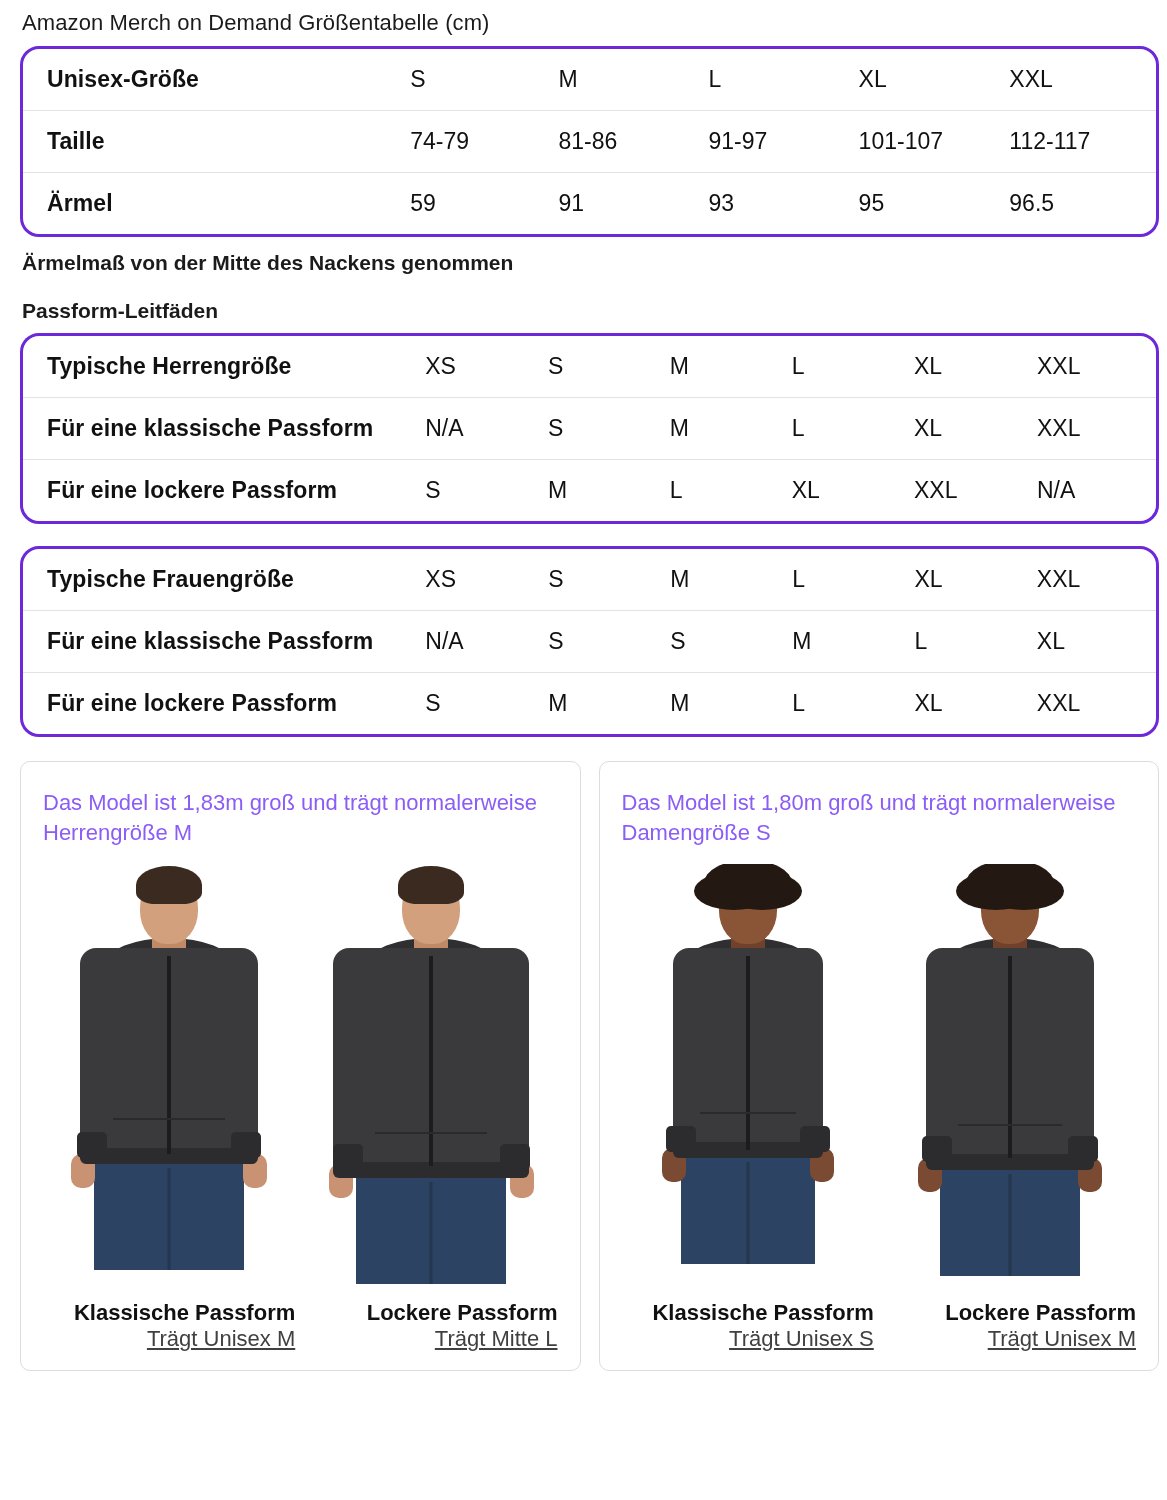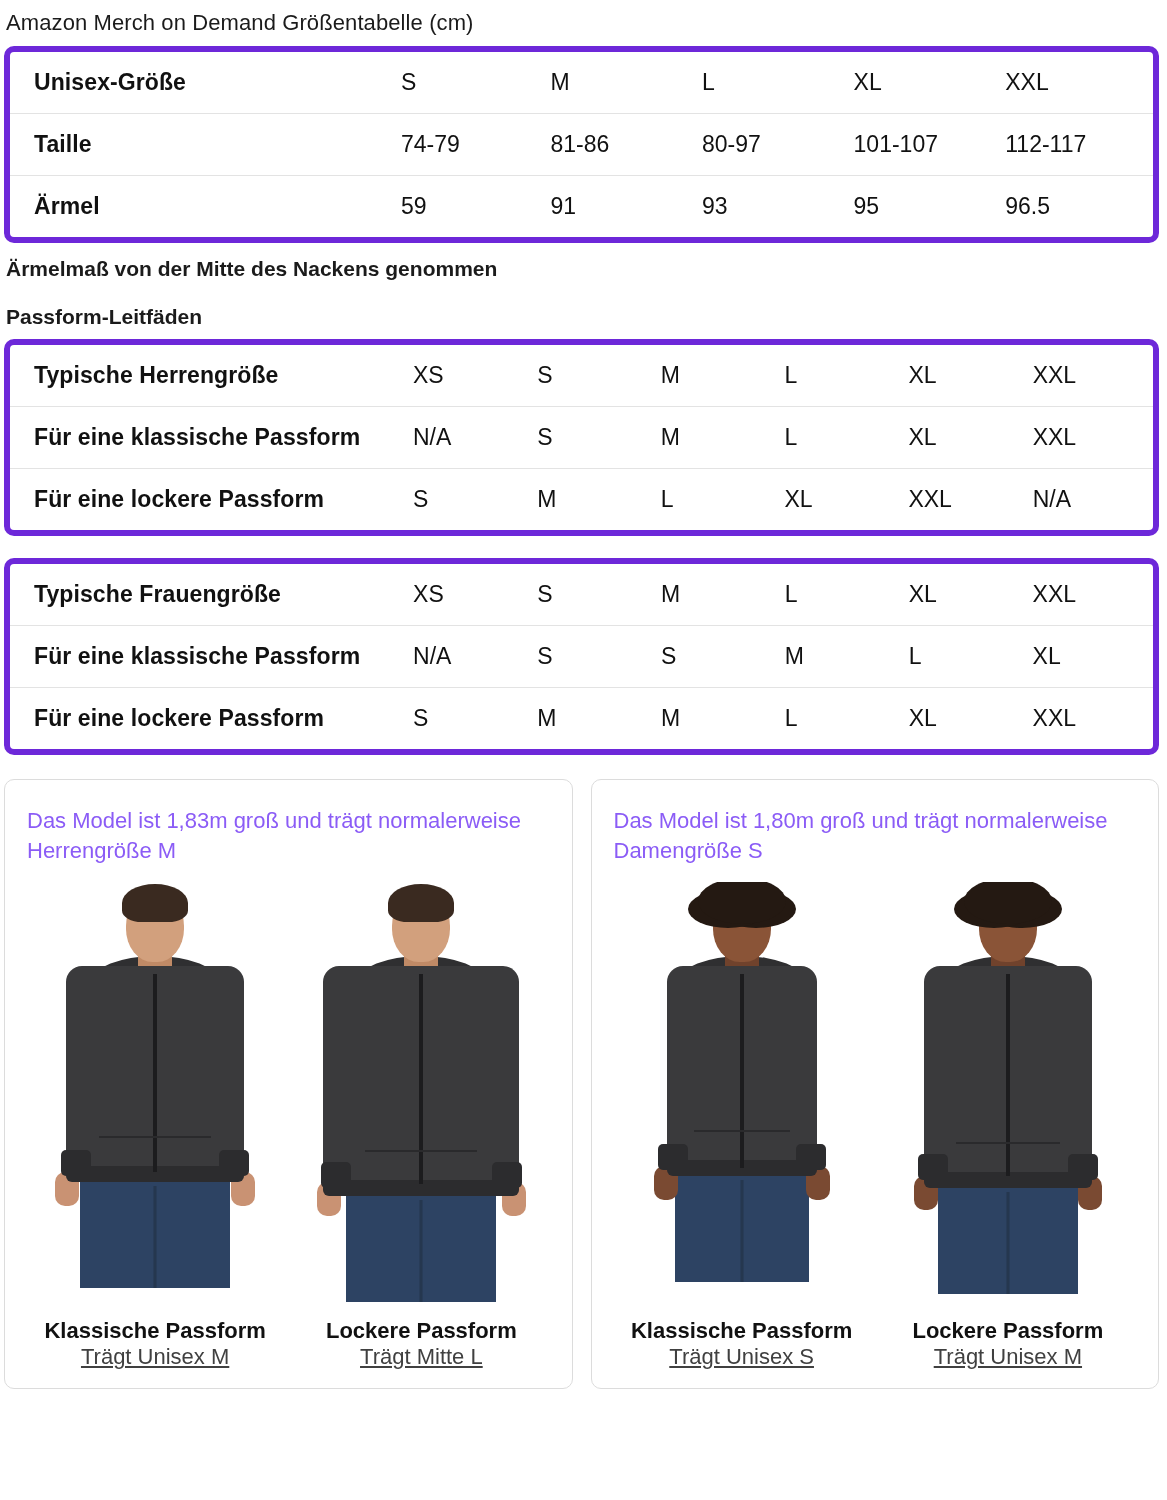--- a/index.html
+++ b/index.html
@@ -7,41 +7,41 @@
     margin: 0;
     padding: 0;
     width: 1167px;
     background: #ffffff;
     font-family: "Liberation Sans", sans-serif;
     color: #111111;
   }
   .page {
     width: 1167px;
     min-height: 1500px;
-    padding: 0 8px 10px 4px;
+    padding: 0 8px 10px 20px;
     position: relative;
   }
   .caption {
     font-size: 22px;
     color: #1b1b1b;
     padding: 10px 0 10px 2px;
     letter-spacing: 0.1px;
   }
   .note {
     font-size: 21px;
     color: #1b1b1b;
     padding: 14px 0 10px 2px;
     font-weight: bold;
   }
   table.sz {
     width: 100%;
     border-collapse: separate;
     border-spacing: 0;
-    border: 6px solid #6d28d9;
-    border-radius: 10px;
+    border: 3px solid #6d28d9;
+    border-radius: 19px;
     overflow: hidden;
     background: #fff;
   }
   table.sz td {
     padding: 17px 10px 17px 24px;
     font-size: 23px;
     vertical-align: middle;
     border-bottom: 1px solid #e3e3e3;
     color: #111;
     white-space: nowrap;
@@ -80,21 +80,21 @@
     color: #8b5cf6;
     min-height: 62px;
   }
   .figures {
     display: flex;
     gap: 10px;
     margin-top: 14px;
   }
   .figure {
     flex: 1 1 0;
-    text-align: center;
+    text-align: right;
   }
   .fig-art {
     height: 430px;
     position: relative;
     overflow: hidden;
   }
   .fig-caption-1 {
     font-size: 22px;
     font-weight: bold;
     color: #111;
@@ -230,21 +230,21 @@
         <td class="v c1">S</td>
         <td class="v">M</td>
         <td class="v">L</td>
         <td class="v">XL</td>
         <td class="v">XXL</td>
       </tr>
       <tr>
         <td class="lbl">Taille</td>
         <td class="v c1">74-79</td>
         <td class="v">81-86</td>
-        <td class="v">80-97</td>
+        <td class="v">91-97</td>
         <td class="v">101-107</td>
         <td class="v">112-117</td>
       </tr>
       <tr>
         <td class="lbl">Ärmel</td>
         <td class="v c1">59</td>
         <td class="v">91</td>
         <td class="v">93</td>
         <td class="v">95</td>
         <td class="v">96.5</td>

